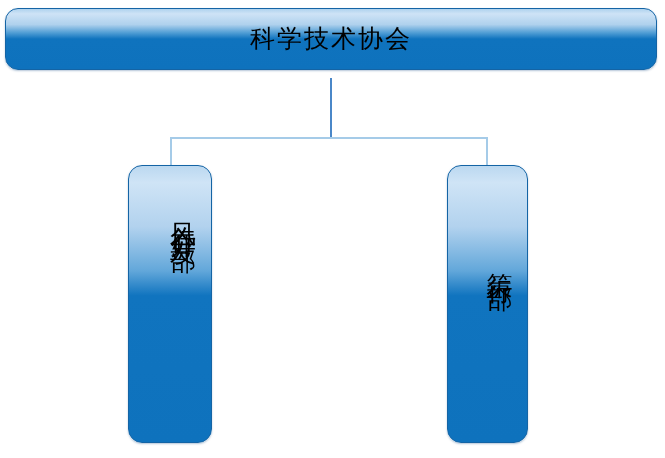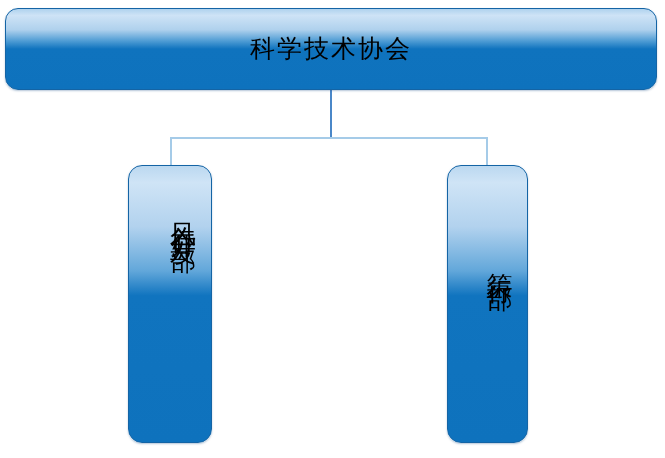--- a/index.html
+++ b/index.html
@@ -73,21 +73,21 @@
     display: flex;
     align-items: center;
     justify-content: center;
   }
 
   
   #node-root {
     left: 5px;
     top: 8px;
     width: 652px;
-    height: 82px;
+    height: 62px;
     border-radius: 13px;
     background: linear-gradient(to bottom,
         #AFD2EE 0%,
         #CEE3F6 8%,
         #AFD1ED 26%,
         #4E9CD4 40%,
         #0F73BE 50%,
         #0E72BD 100%);
   }
   #node-root .node-label {

